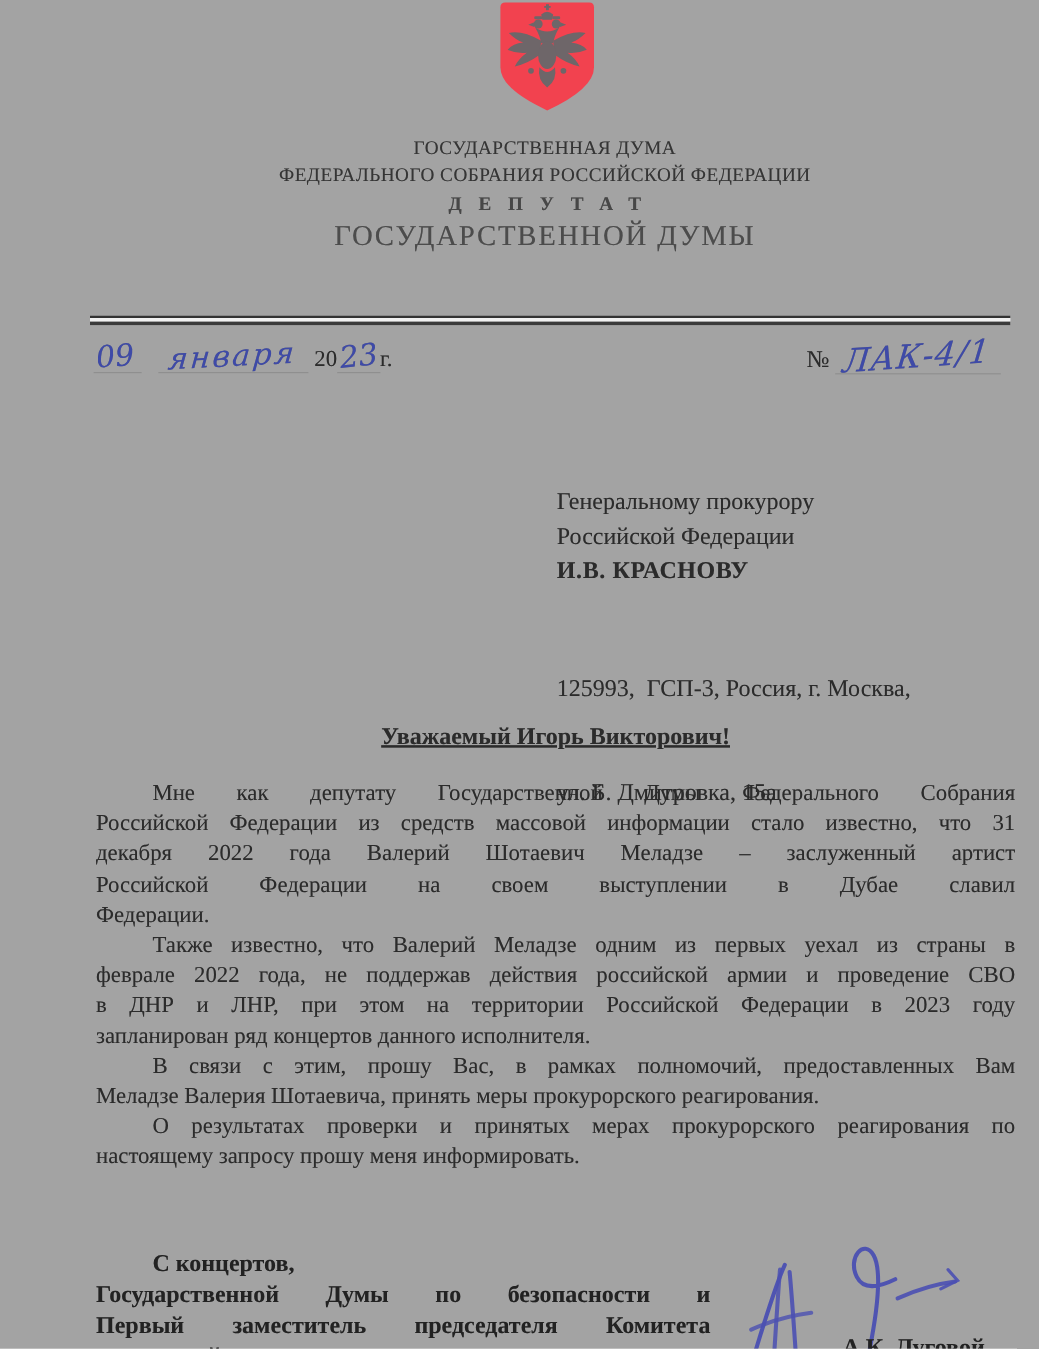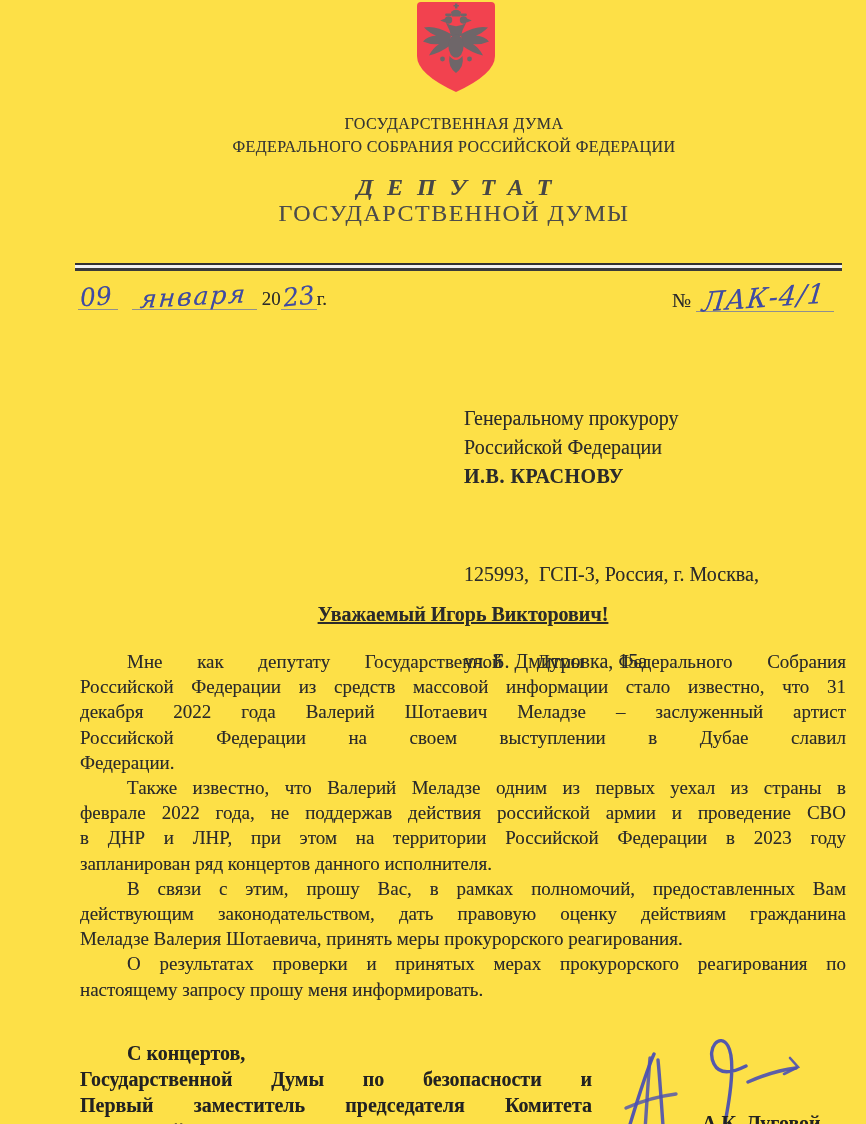--- a/index.html
+++ b/index.html
@@ -1,30 +1,30 @@
 <!DOCTYPE html>
 <html><head>
 <meta charset="utf-8">
 <style>
   html,body{margin:0;padding:0;background:#e8e8e8;}
   .page{
     position:relative; width:866px; height:1124px; margin:0 auto;
-    background:#fde047; overflow:hidden;
+    background:#a3a3a3; overflow:hidden;
     font-family:"Liberation Serif", serif; color:#2b2b2b;
   }
   .doc-text{ text-shadow:0 0 0.5px rgba(40,40,40,0.35); }
 
   
   .emblem{ position:absolute; left:415px; top:0; width:82px; height:94px; }
   .letterhead{ position:absolute; left:42px; right:0; top:112px; text-align:center; }
   .org-line{ font-size:16px; line-height:23px; letter-spacing:0.4px; color:#353535; }
   .org-line3{ font-size:14.5px; line-height:22px; letter-spacing:0.6px; color:#3a3a3a; }
   .dep-title{
-    margin-top:16px; font-size:24px; font-weight:bold; letter-spacing:14px;
-    text-indent:14px; color:#474747; line-height:26px;font-style:italic;
+    font-size:16px; font-weight:bold; letter-spacing:14px;
+    text-indent:14px; color:#474747; line-height:26px;
   }
   .dep-subtitle{ font-size:24px; letter-spacing:1.5px; color:#4c4c4c; line-height:27px; }
 
   
   .rule{
     position:absolute; left:75px; top:263px; width:767px; height:3px;
     border-top:2px solid #333; border-bottom:3px solid #3a3a3a; background:#f1f1f1;
   }
 
   
@@ -136,21 +136,20 @@
       <div class="bline">Федерации.</div>
     </div>
     <div>
       <div class="bline just ind">Также известно, что Валерий Меладзе одним из первых уехал из страны в</div>
       <div class="bline just">феврале 2022 года, не поддержав действия российской армии и проведение СВО</div>
       <div class="bline just">в ДНР и ЛНР, при этом на территории Российской Федерации в 2023 году</div>
       <div class="bline">запланирован ряд концертов данного исполнителя.</div>
     </div>
     <div>
       <div class="bline just ind">В связи с этим, прошу Вас, в рамках полномочий, предоставленных Вам</div>
-      <div class="bline just">действующим законодательством, дать правовую оценку действиям гражданина</div>
       <div class="bline">Меладзе Валерия Шотаевича, принять меры прокурорского реагирования.</div>
     </div>
     <div>
       <div class="bline just ind">О результатах проверки и принятых мерах прокурорского реагирования по</div>
       <div class="bline">настоящему запросу прошу меня информировать.</div>
     </div>
   </div>
 
   <div class="signoff">
     <div class="sline ind">С концертов,</div>

